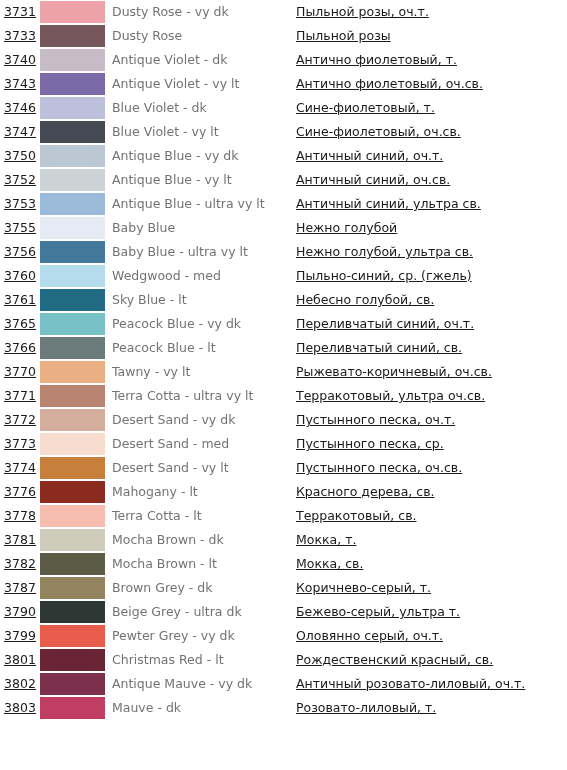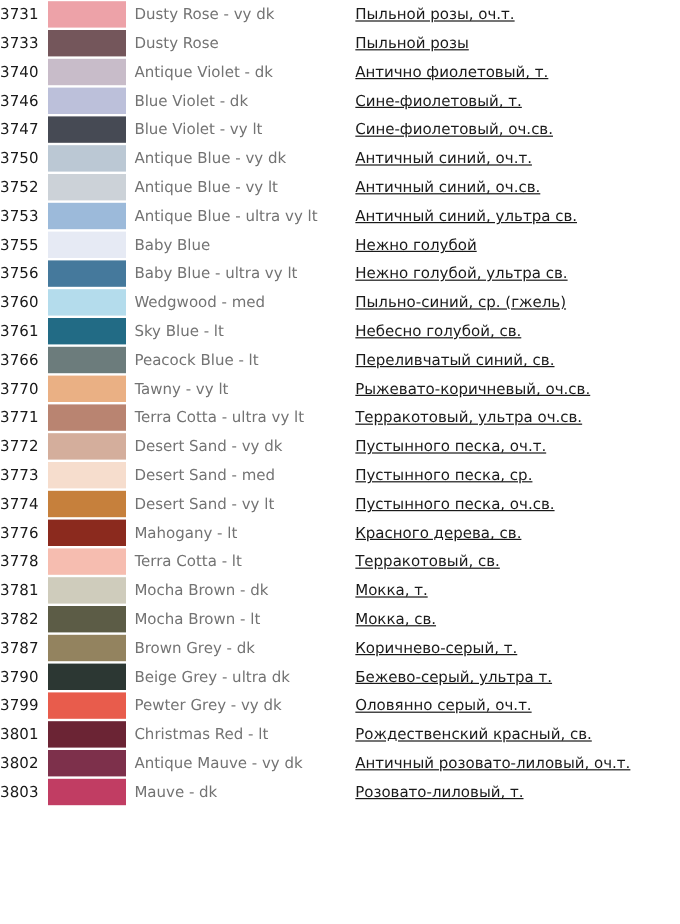--- a/index.html
+++ b/index.html
@@ -26,25 +26,26 @@
   #color-table td {
     padding: 0;
     vertical-align: middle;
     font-size: 12.5px;
     line-height: 14px;
     white-space: nowrap;
     overflow: hidden;
   }
   td.col-code {
     width: 40px;
-    text-align: left;
+    text-align: center;
     padding-right: 5px;
     box-sizing: border-box;
     color: #1a1a1a;
     letter-spacing: 0.1px;
+    text-decoration: underline;
   }
   td.col-swatch {
     width: 72px;
     padding: 0;
   }
   .swatch {
     width: 65px;
     height: 22px;
     display: block;
   }
@@ -85,20 +86,28 @@
       </tr>
       <tr>
         <td class="col-code">3740</td>
         <td class="col-swatch">
           <span class="swatch" style="background-color: rgb(200, 188, 201);"></span>
         </td>
         <td class="col-name-en">Antique Violet - dk</td>
         <td class="col-name-ru">Антично фиолетовый, т.</td>
       </tr>
       <tr>
+        <td class="col-code">3743</td>
+        <td class="col-swatch">
+          <span class="swatch" style="background-color: rgb(124, 106, 168);"></span>
+        </td>
+        <td class="col-name-en">Antique Violet - vy lt</td>
+        <td class="col-name-ru">Антично фиолетовый, оч.св.</td>
+      </tr>
+      <tr>
         <td class="col-code">3746</td>
         <td class="col-swatch">
           <span class="swatch" style="background-color: rgb(188, 192, 218);"></span>
         </td>
         <td class="col-name-en">Blue Violet - dk</td>
         <td class="col-name-ru">Сине-фиолетовый, т.</td>
       </tr>
       <tr>
         <td class="col-code">3747</td>
         <td class="col-swatch">
@@ -155,20 +164,28 @@
         <td class="col-name-en">Wedgwood - med</td>
         <td class="col-name-ru">Пыльно-синий, ср. (гжель)</td>
       </tr>
       <tr>
         <td class="col-code">3761</td>
         <td class="col-swatch">
           <span class="swatch" style="background-color: rgb(34, 107, 133);"></span>
         </td>
         <td class="col-name-en">Sky Blue - lt</td>
         <td class="col-name-ru">Небесно голубой, св.</td>
+      </tr>
+      <tr>
+        <td class="col-code">3765</td>
+        <td class="col-swatch">
+          <span class="swatch" style="background-color: rgb(119, 192, 198);"></span>
+        </td>
+        <td class="col-name-en">Peacock Blue - vy dk</td>
+        <td class="col-name-ru">Переливчатый синий, оч.т.</td>
       </tr>
       <tr>
         <td class="col-code">3766</td>
         <td class="col-swatch">
           <span class="swatch" style="background-color: rgb(108, 124, 124);"></span>
         </td>
         <td class="col-name-en">Peacock Blue - lt</td>
         <td class="col-name-ru">Переливчатый синий, св.</td>
       </tr>
       <tr>

